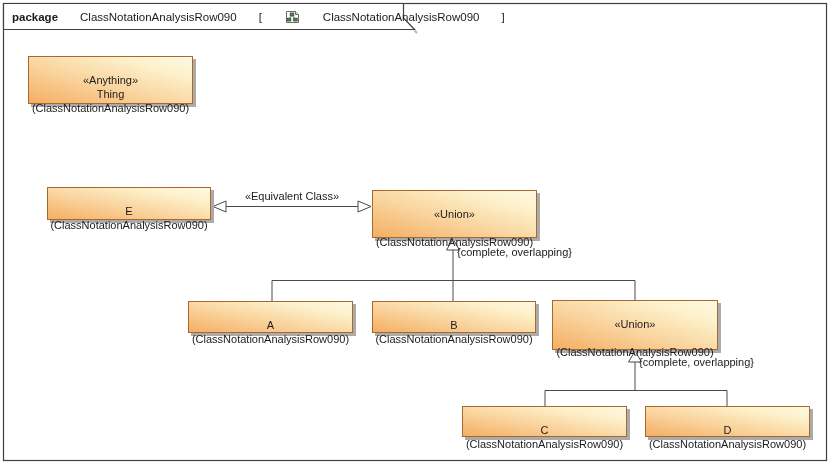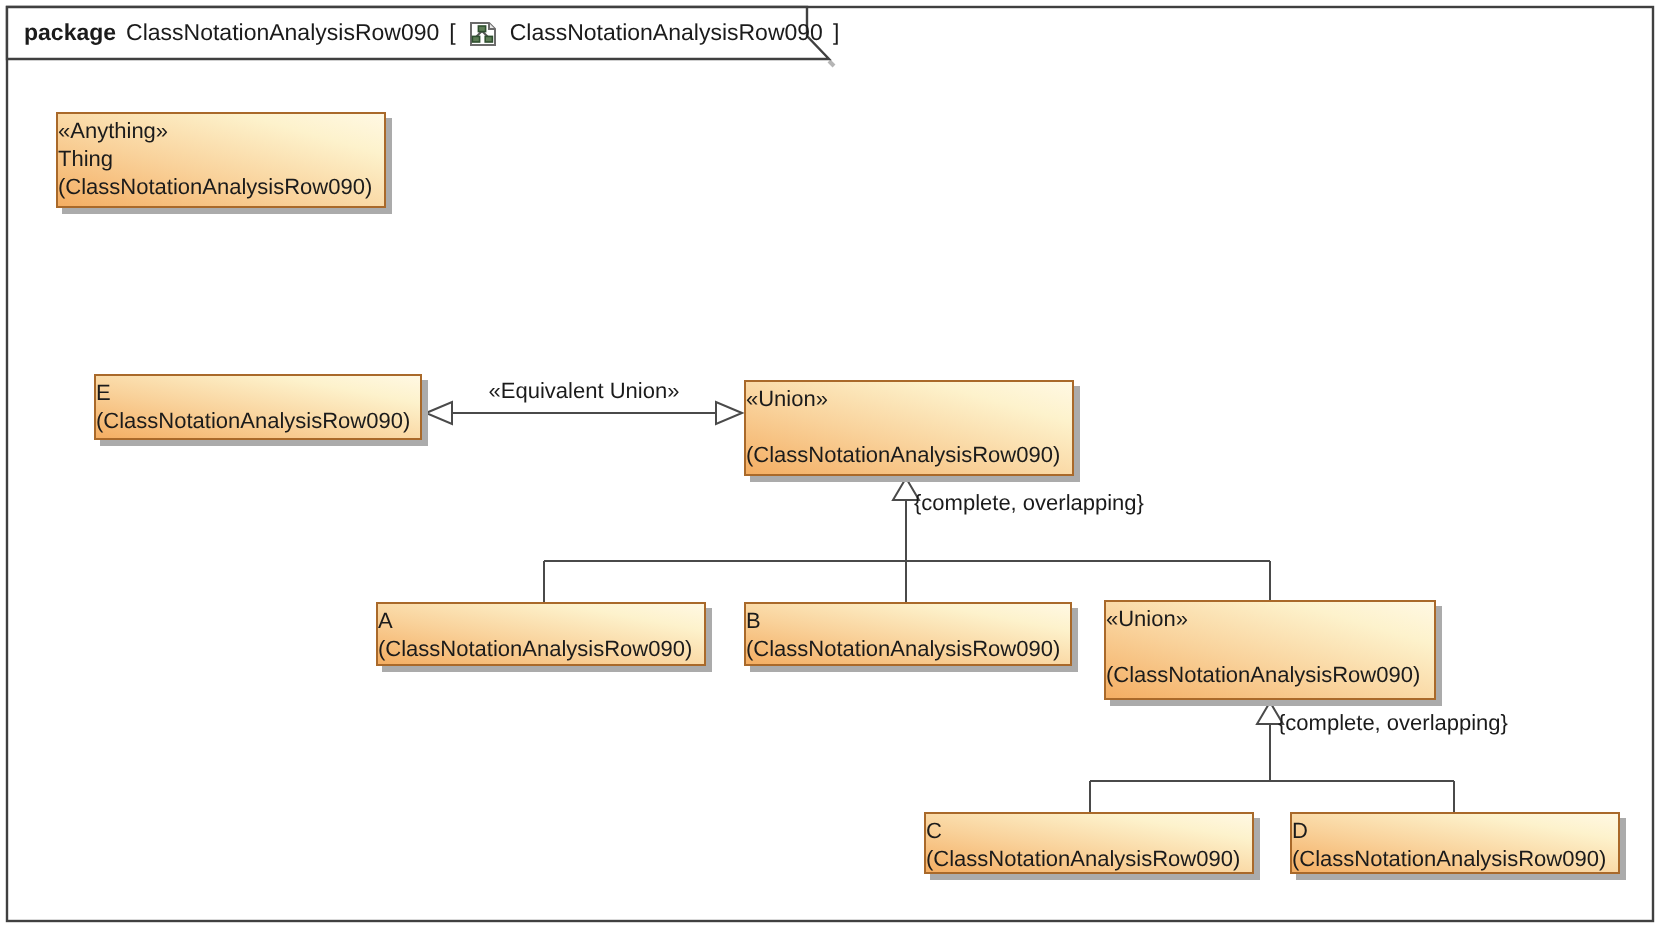--- a/index.html
+++ b/index.html
@@ -4,31 +4,31 @@
 <style>
   html,body{margin:0;padding:0;background:#ffffff;}
   #stage{
     position:relative;width:833px;height:466px;background:#ffffff;overflow:hidden;
     font-family:"Liberation Sans","DejaVu Sans",sans-serif;font-size:11px;color:#1b1b1b;
   }
   #edge-layer{position:absolute;left:0;top:0;width:833px;height:466px;}
   
   .tab-text{
     position:absolute;left:12px;top:9px;height:16px;display:flex;align-items:center;
-    gap:5px;font-size:11.5px;white-space:nowrap;
+    gap:22px;font-size:11.5px;white-space:nowrap;
   }
   .tab-text .kw{font-weight:bold;}
   .tab-text .dicon{display:inline-flex;margin:0 1px;}
   
   .node{
     position:absolute;box-sizing:border-box;
     border:1px solid #a9692a;
     background:linear-gradient(to top right,#f4ae63 0%,#f9d29b 40%,#fdf2cc 78%,#fff8e3 100%);
     box-shadow:3px 3px 0 #ababab;
-    text-align:left;padding-top:2px;
+    text-align:center;padding-top:16px;
   }
   .node .ln{height:14px;line-height:14px;overflow:hidden;}
   .node .nm{font-weight:normal;}
   
   .edge-label{position:absolute;white-space:nowrap;}
   .centered{text-align:center;}
 </style>
 </head>
 <body>
 
@@ -120,17 +120,17 @@
   <div class="node" style="left:462px;top:406px;width:165px;height:31px;">
     <div class="ln nm">C</div>
     <div class="ln">(ClassNotationAnalysisRow090)</div>
   </div>
 
   <div class="node" style="left:645px;top:406px;width:165px;height:31px;">
     <div class="ln nm">D</div>
     <div class="ln">(ClassNotationAnalysisRow090)</div>
   </div>
 
-  <div class="edge-label centered" style="left:217px;top:190px;width:150px;">«Equivalent Union»</div>
+  <div class="edge-label centered" style="left:217px;top:190px;width:150px;">«Equivalent Class»</div>
   <div class="edge-label" style="left:457px;top:246px;">{complete, overlapping}</div>
   <div class="edge-label" style="left:639px;top:356px;">{complete, overlapping}</div>
 
 </div>
 
 </body></html>

